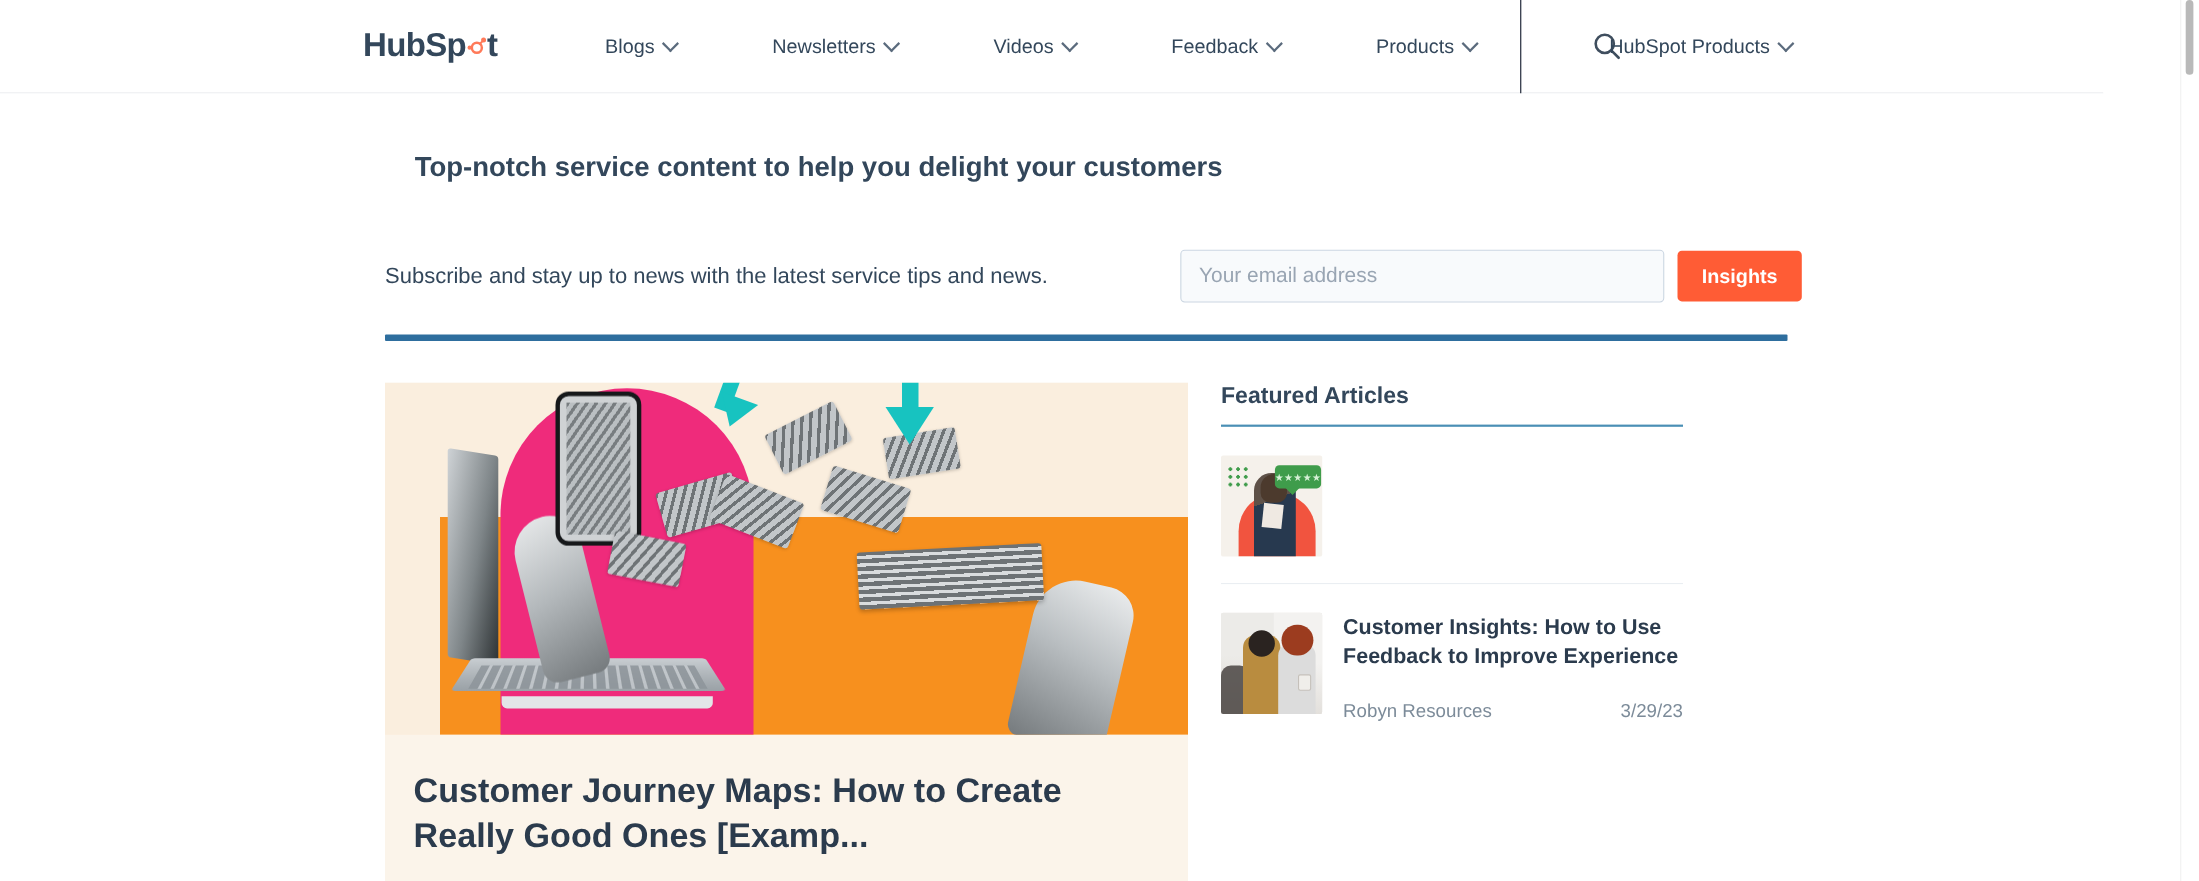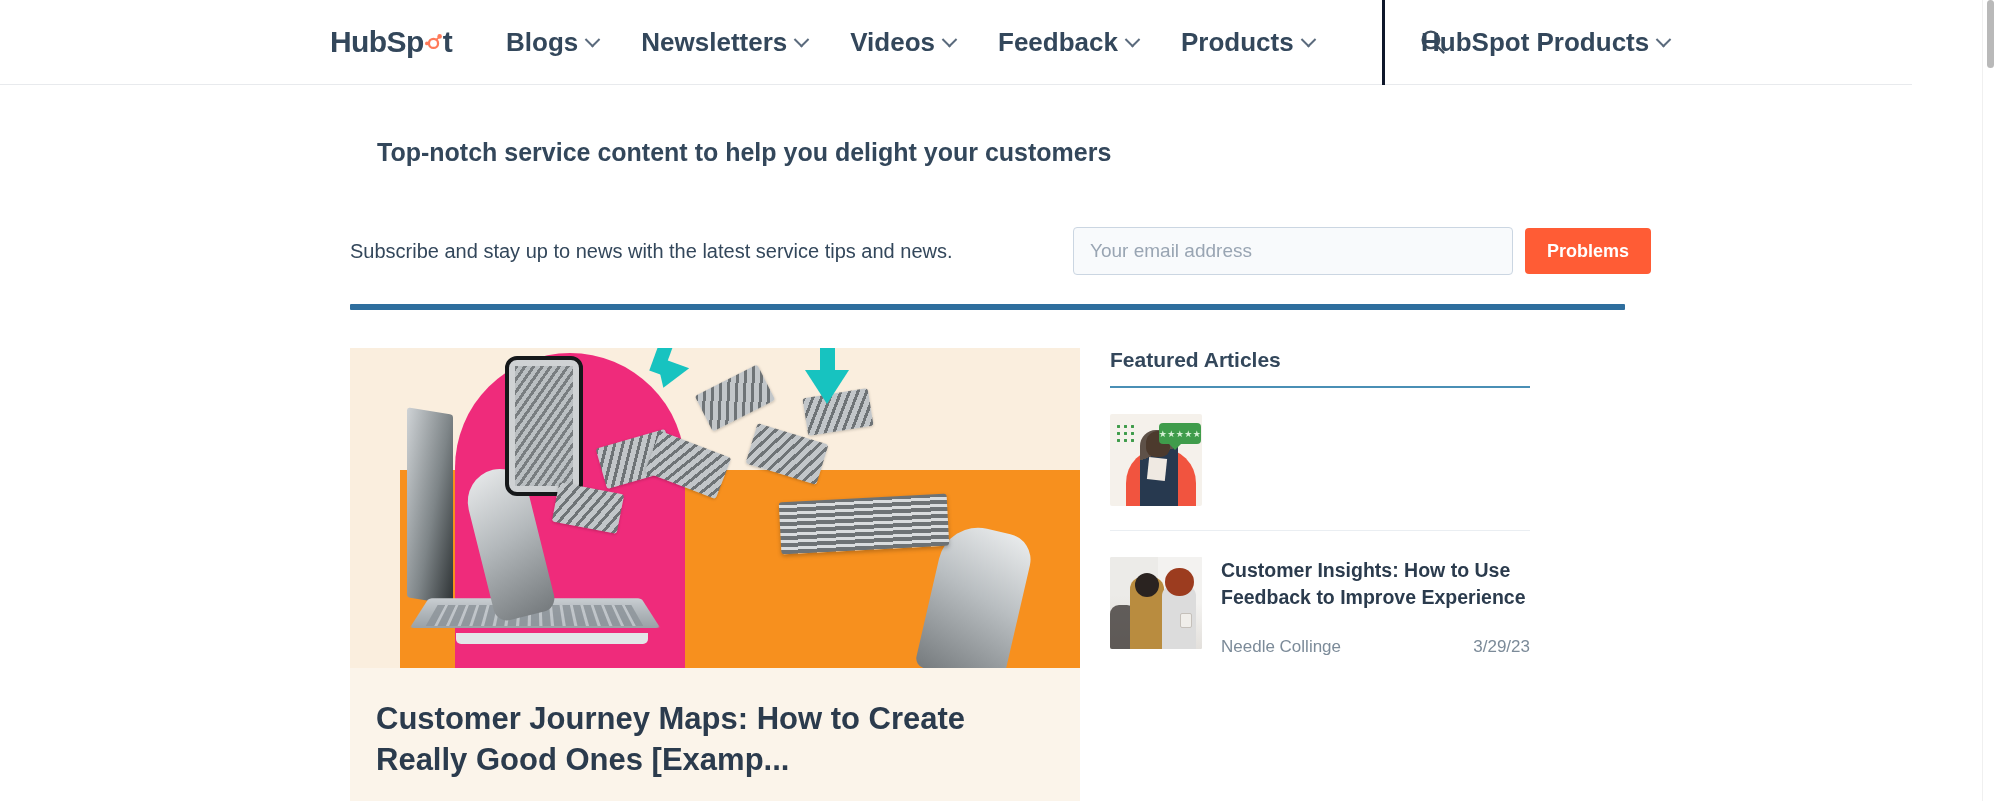--- a/index.html
+++ b/index.html
@@ -71,26 +71,27 @@
     width: 21px; height: 21px;
     margin: 0 -1px;
     vertical-align: -1px;
   }
   .logo .sprocket svg { display:block; }
   .nav-links { display: flex; align-items: center; }
   .nav-item {
     display: flex;
     align-items: center;
     gap: 9px;
-    font-size: 26px;
+    font-size: 18px;
     color: #33475b;
-    font-weight: 700;
+    font-weight: 400;
     margin-right: 43px;
     cursor: pointer;
     white-space: nowrap;
+    margin-left: 44px;
   }
   .chev {
     display: inline-block;
     width: 11px; height: 11px;
     border-right: 2.2px solid #5b6b7d;
     border-bottom: 2.2px solid #5b6b7d;
     transform: rotate(45deg) translate(-2px,-2px);
   }
   .nav-search {
     display: flex;
@@ -100,21 +101,21 @@
     margin-left: 48px;
     cursor: pointer;
   }
   .nav-right {
     position: absolute;
     top: 0; left: 1382px;
     height: 85px;
     display: flex;
     align-items: center;
     padding-left: 36px;
-    border-left: 3px solid #0f172a;
+    border-left: 1px solid #0f172a;
   }
 
   
   .page {
     position: absolute;
     top: 85px; left: 0;
     width: 1912px;
     height: 716px;
     background: #ffffff;
   }
@@ -476,21 +477,21 @@
     <div class="container">
 
       <div class="hero-head">
         <div class="hero-sub">Top-notch service content to help you delight your customers</div>
       </div>
 
       <div class="sub-row">
         <div class="sub-text">Subscribe and stay up to news with the latest service tips and news.</div>
         <div class="sub-form">
           <input class="email-input" type="text" placeholder="Your email address" style="">
-          <button class="subscribe-btn">Problems</button>
+          <button class="subscribe-btn">Insights</button>
         </div>
       </div>
 
       <div class="blue-rule"></div>
 
       <div class="content">
 
         <div class="feature-card">
           <div class="feature-media">
             <div class="fm-orange"></div>
@@ -540,21 +541,21 @@
               <div class="pC"></div>
               <div class="pA"></div>
               <div class="pAh"></div>
               <div class="pB"></div>
               <div class="pBh"></div>
               <div class="cup"></div>
             </div>
             <div class="art-body">
               <div class="art-title">Customer Insights: How to Use Feedback to Improve Experience</div>
               <div class="art-meta">
-                <span>Needle Collinge</span>
+                <span>Robyn Resources</span>
                 <span class="art-date">3/29/23</span>
               </div>
             </div>
           </div>
 
         </div>
       </div>
     </div>
   </div>
 

